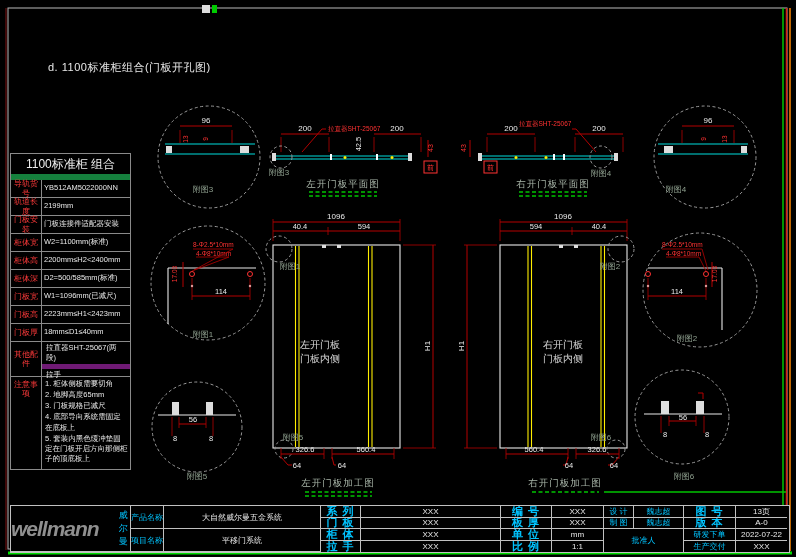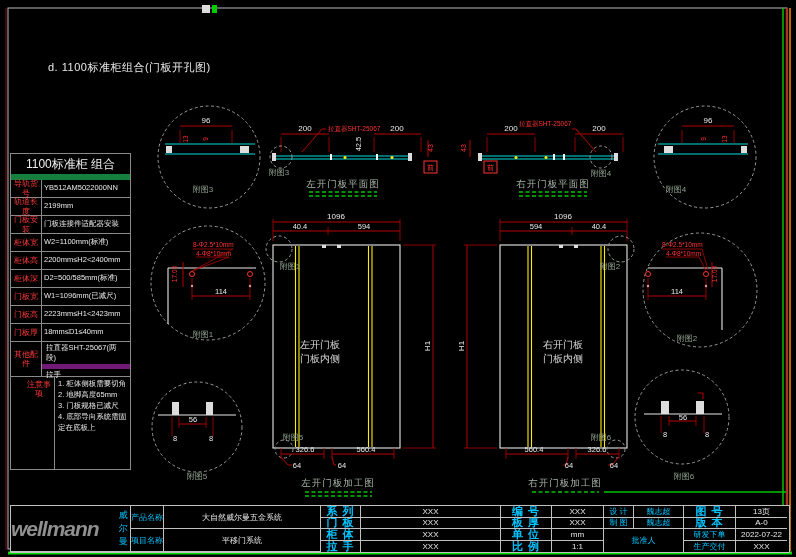--- a/index.html
+++ b/index.html
@@ -10,21 +10,21 @@
   
   .spec-table{position:absolute;left:10px;top:153px;width:121px;border:1px solid #8a8a8a;
               background:#000;box-sizing:border-box;}
   .spec-header{height:20px;line-height:20px;text-align:center;color:#efefef;font-size:12px;
                border-bottom:6px solid #15803d;}
   .spec-row{display:flex;border-bottom:1px solid #8a8a8a;}
   .spec-row:last-child{border-bottom:none;}
   .spec-row.std{height:17px;}
   .spec-label{flex:0 0 30px;width:30px;color:#ff3a3a;font-size:8px;border-right:1px solid #8a8a8a;
               display:flex;align-items:center;justify-content:center;text-align:center;line-height:1.15;}
-  .spec-label.top{align-items:flex-start;padding-top:3px;margin-left:13px;}
+  .spec-label.top{align-items:flex-start;padding-top:3px;}
   .spec-value{flex:1;color:#e8e8e8;font-size:7.5px;display:flex;align-items:center;
               padding:1px 2px;line-height:1.15;}
   .acc-col{flex:1;display:flex;flex-direction:column;}
   .acc-item{flex:1;display:flex;align-items:center;padding:1px 4px;color:#e8e8e8;font-size:7.5px;}
   .acc-item:first-child{border-bottom:5px solid #701a75;}
   .notes{flex:1;padding:2px 2px 3px 3px;color:#e8e8e8;font-size:7.5px;line-height:1.35;}
   .notes div{margin-bottom:1px;}
 
   
   .title-block{position:absolute;left:10px;top:505px;width:778px;height:46px;display:grid;
@@ -382,20 +382,21 @@
         <div class="acc-item">拉手</div>
       </div>
     </div>
     <div class="spec-row" style="min-height:92px">
       <div class="spec-label top">注意事项</div>
       <div class="notes">
         <div>1. 柜体侧板需要切角</div>
         <div>2. 地脚高度65mm</div>
         <div>3. 门板规格已减尺</div>
         <div>4. 底部导向系统需固定在底板上</div>
+        <div>5. 套装内黑色缓冲垫固定在门板开启方向那侧柜子的顶底板上</div>
       </div>
     </div>
   </div>
 
   <div class="title-block">
     <div class="tb-cell logo-cell" style="grid-row:1/5;grid-column:1">
       <span class="logo-en">wellmann</span>
       <span class="logo-cn">威尔曼</span>
     </div>
     <div class="tb-cell" style="grid-row:1/3;grid-column:2">

